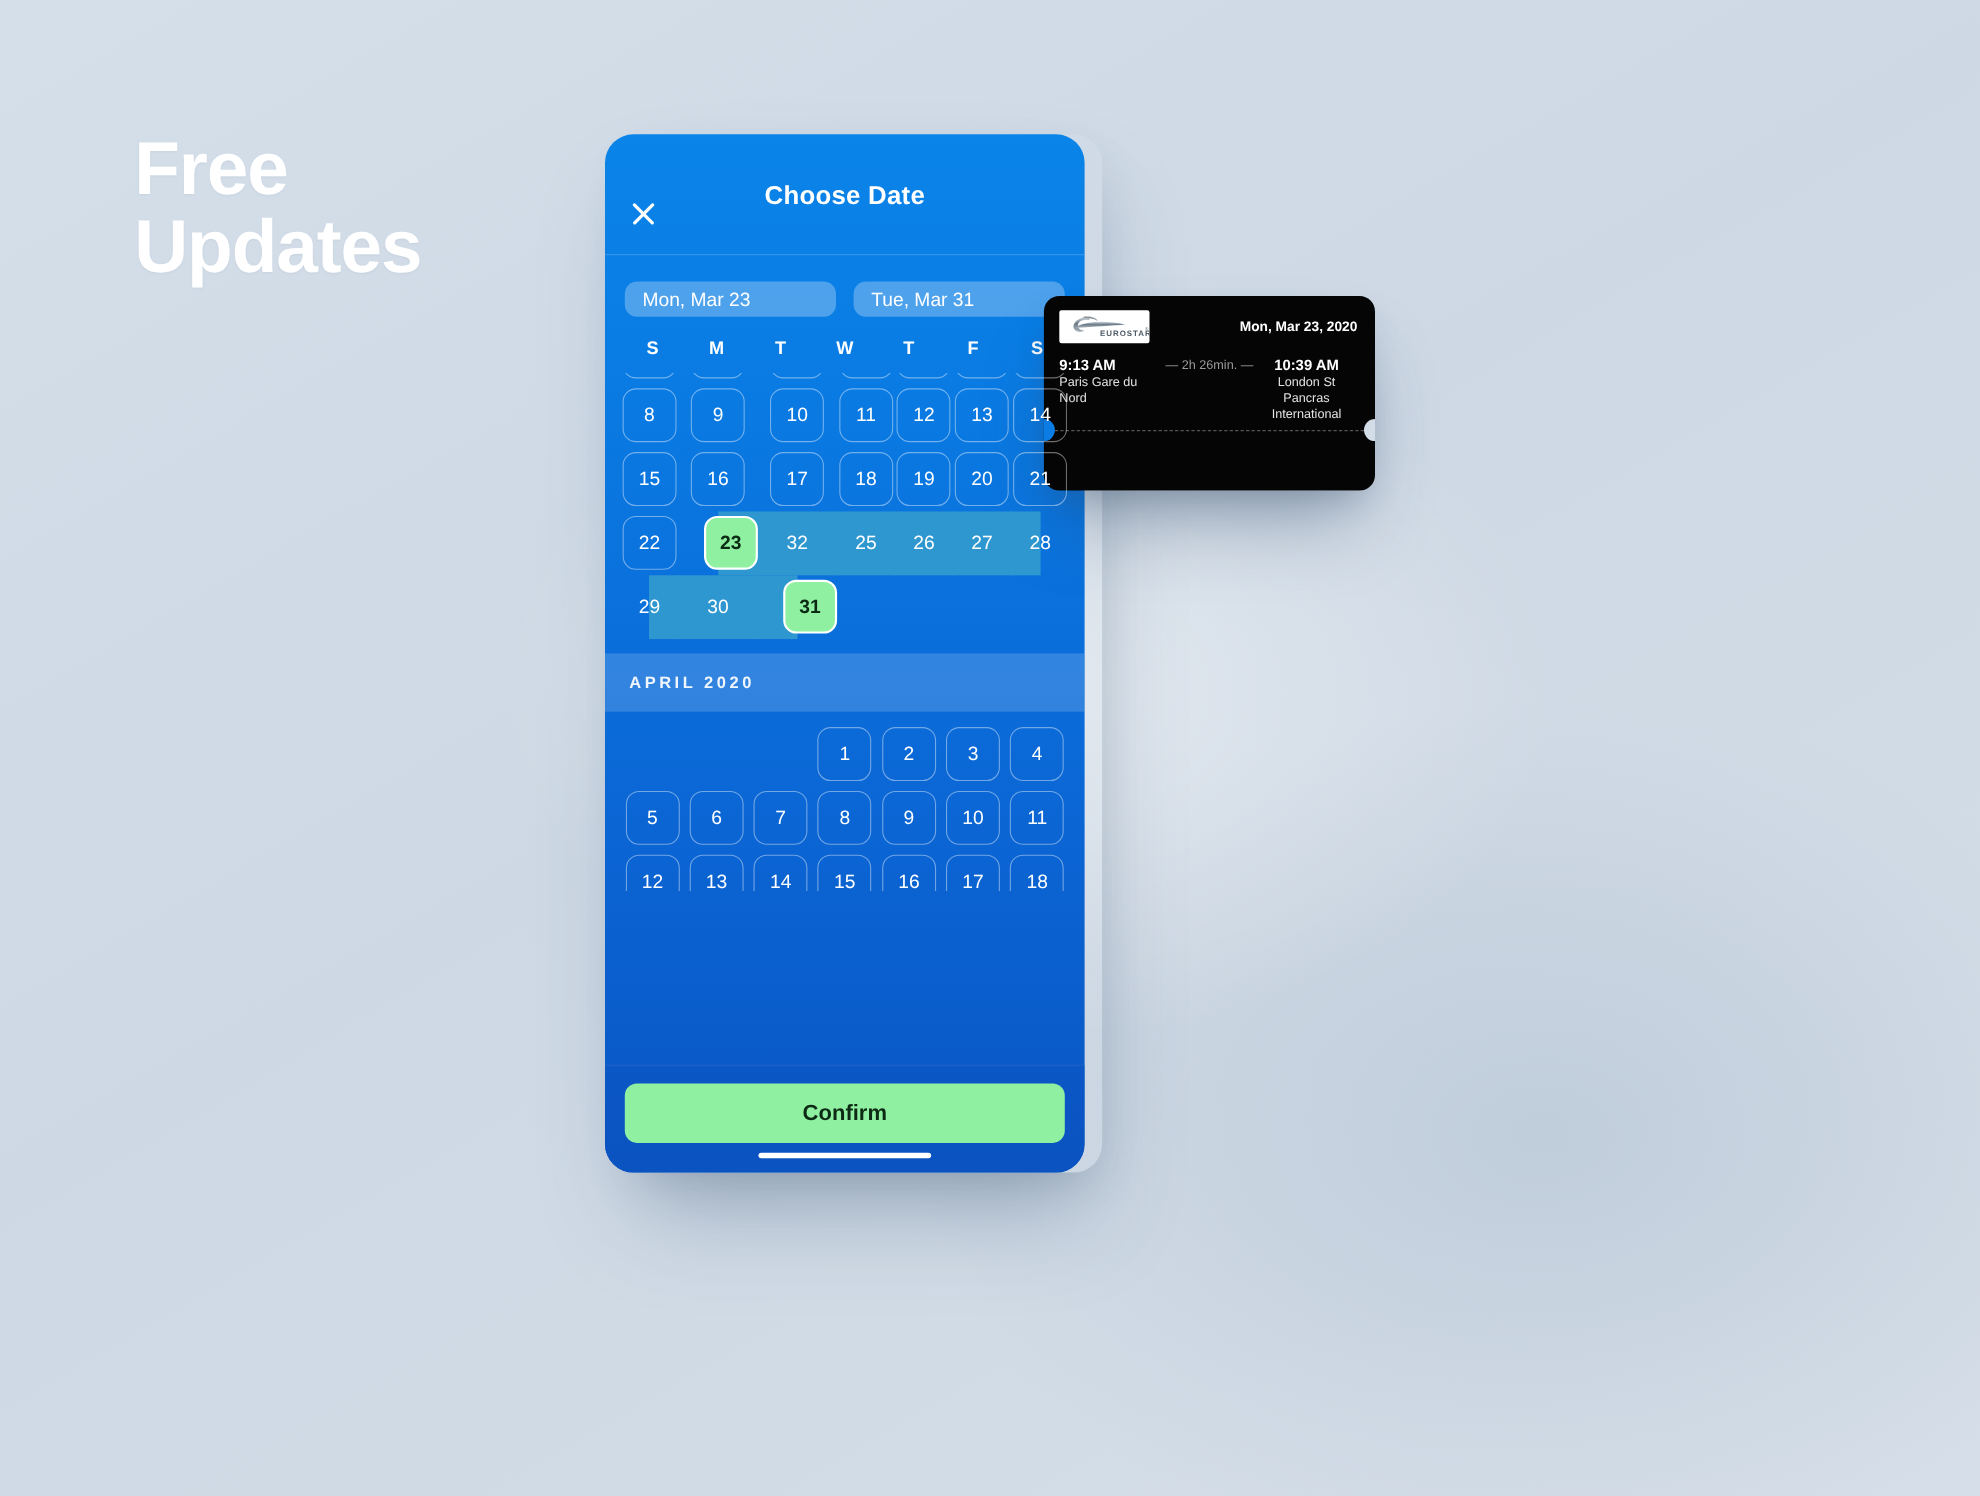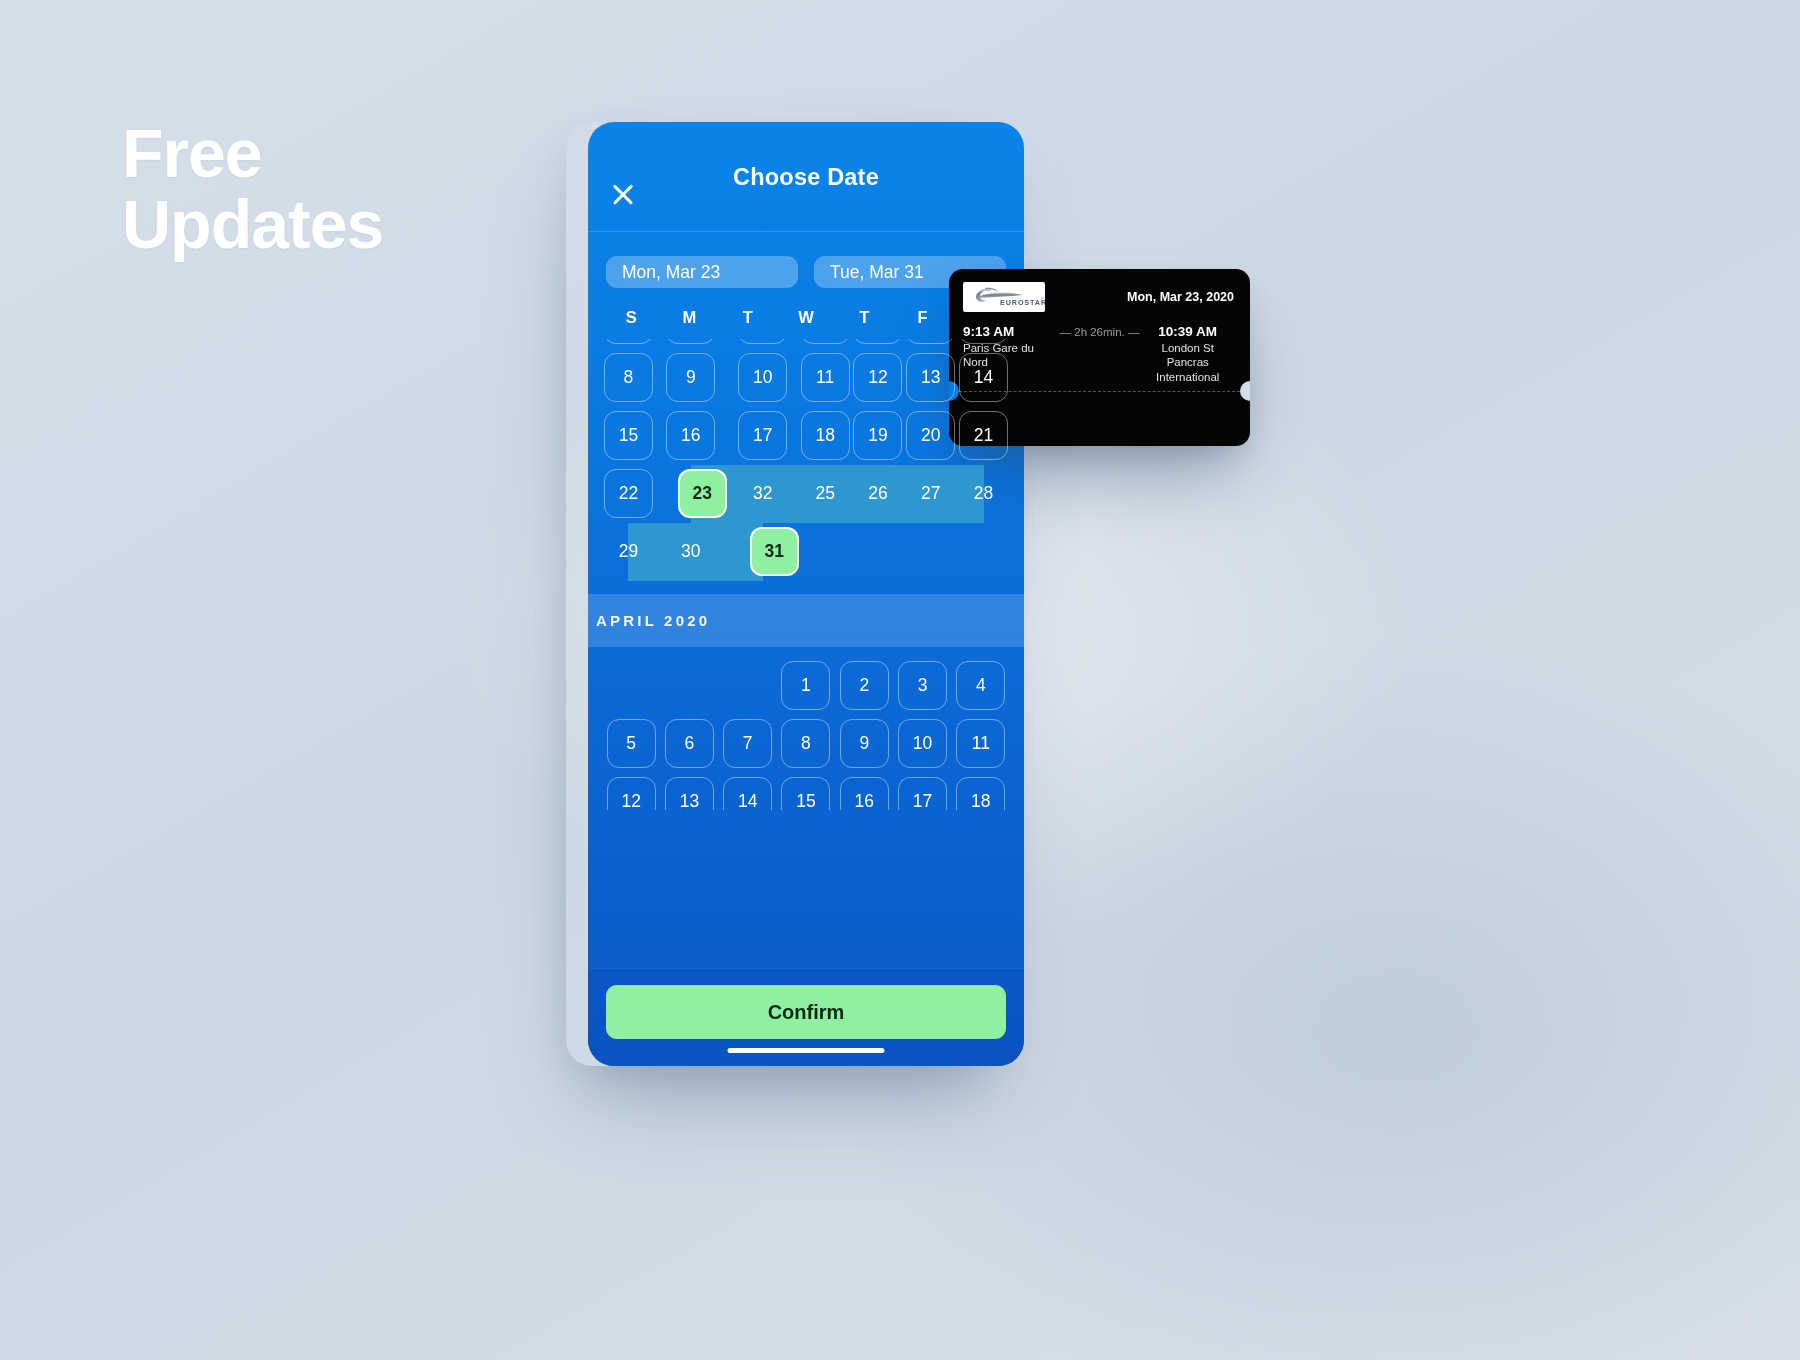--- a/index.html
+++ b/index.html
@@ -48,21 +48,21 @@
     width: 436px;
     height: 944px;
     border-radius: 26px;
     box-shadow:
       0 50px 90px -20px rgba(60,85,115,0.34),
       0 18px 44px -12px rgba(60,85,115,0.22);
   }
 
   .phone {
     position: absolute;
-    left: 588px;
+    left: 550px;
     top: 122px;
     width: 436px;
     height: 944px;
     border-radius: 26px;
     overflow: hidden;
     background: linear-gradient(180deg, #0a84e8 0%, #0a7ce4 22%, #0b63d2 72%, #0a55c4 100%);
     color: #ffffff;
   }
 
   
@@ -195,21 +195,21 @@
     border: 2px solid #ffffff;
     color: #0b2b14;
     font-weight: bold;
     z-index: 3;
     margin-left: 23px;
   }
 
   
   .month-label {
     background: rgba(255,255,255,0.16);
-    padding: 18px 8px;
+    padding: 18px 22px;
     font-size: 15px;
     font-weight: bold;
     letter-spacing: 3.2px;
     color: rgba(255,255,255,0.93);
   }
 
   
   .phone-footer {
     position: absolute;
     left: 0; right: 0; bottom: 0;

